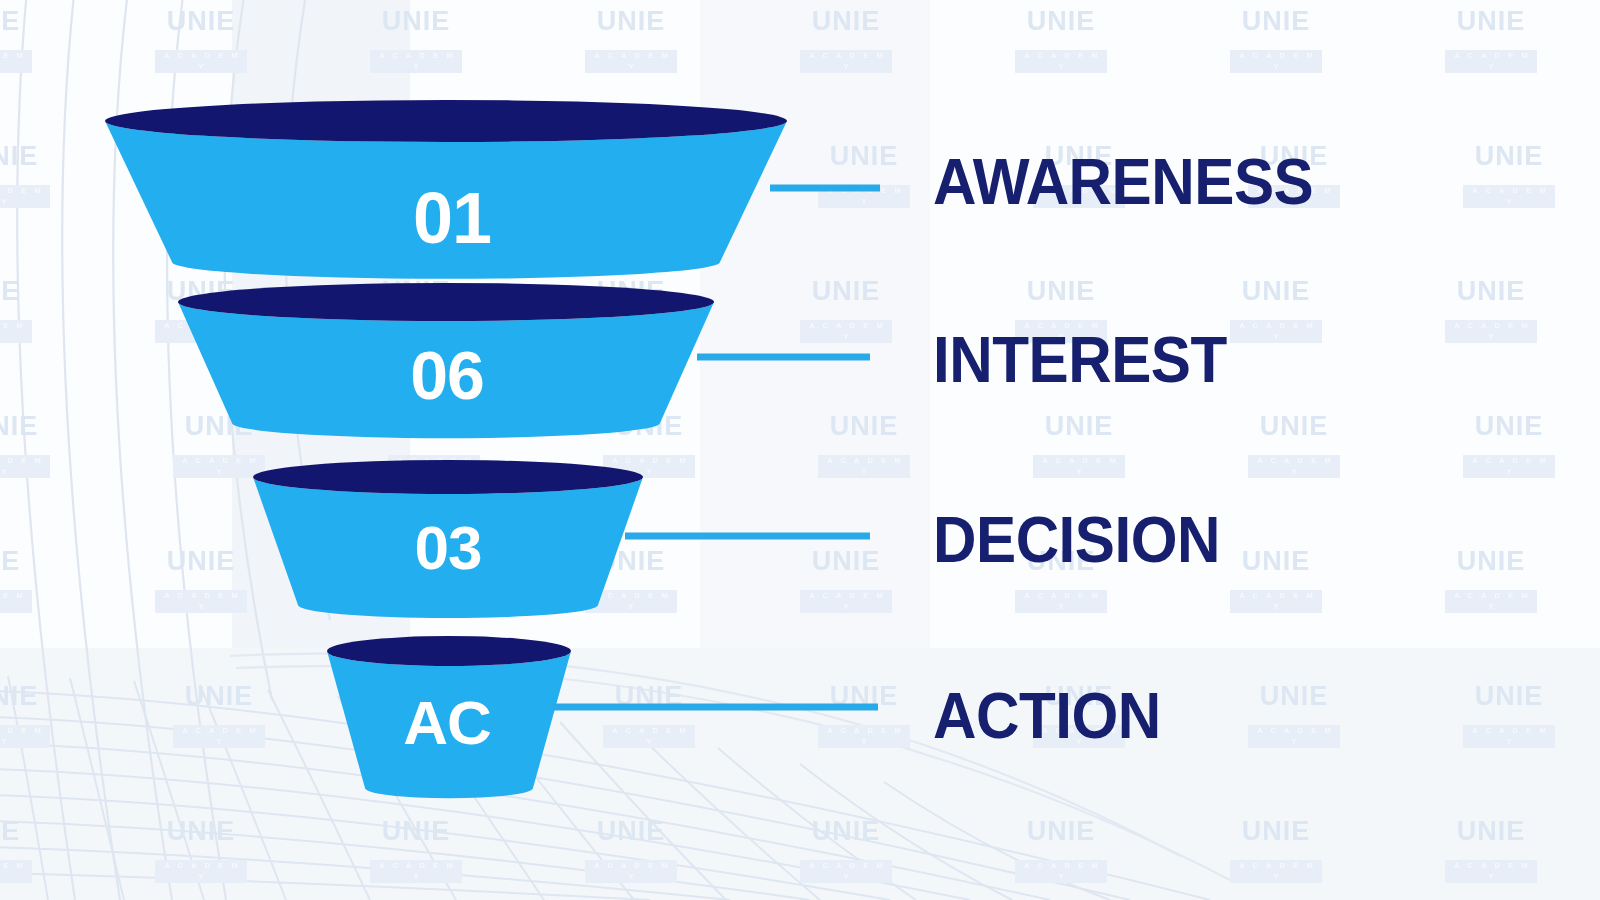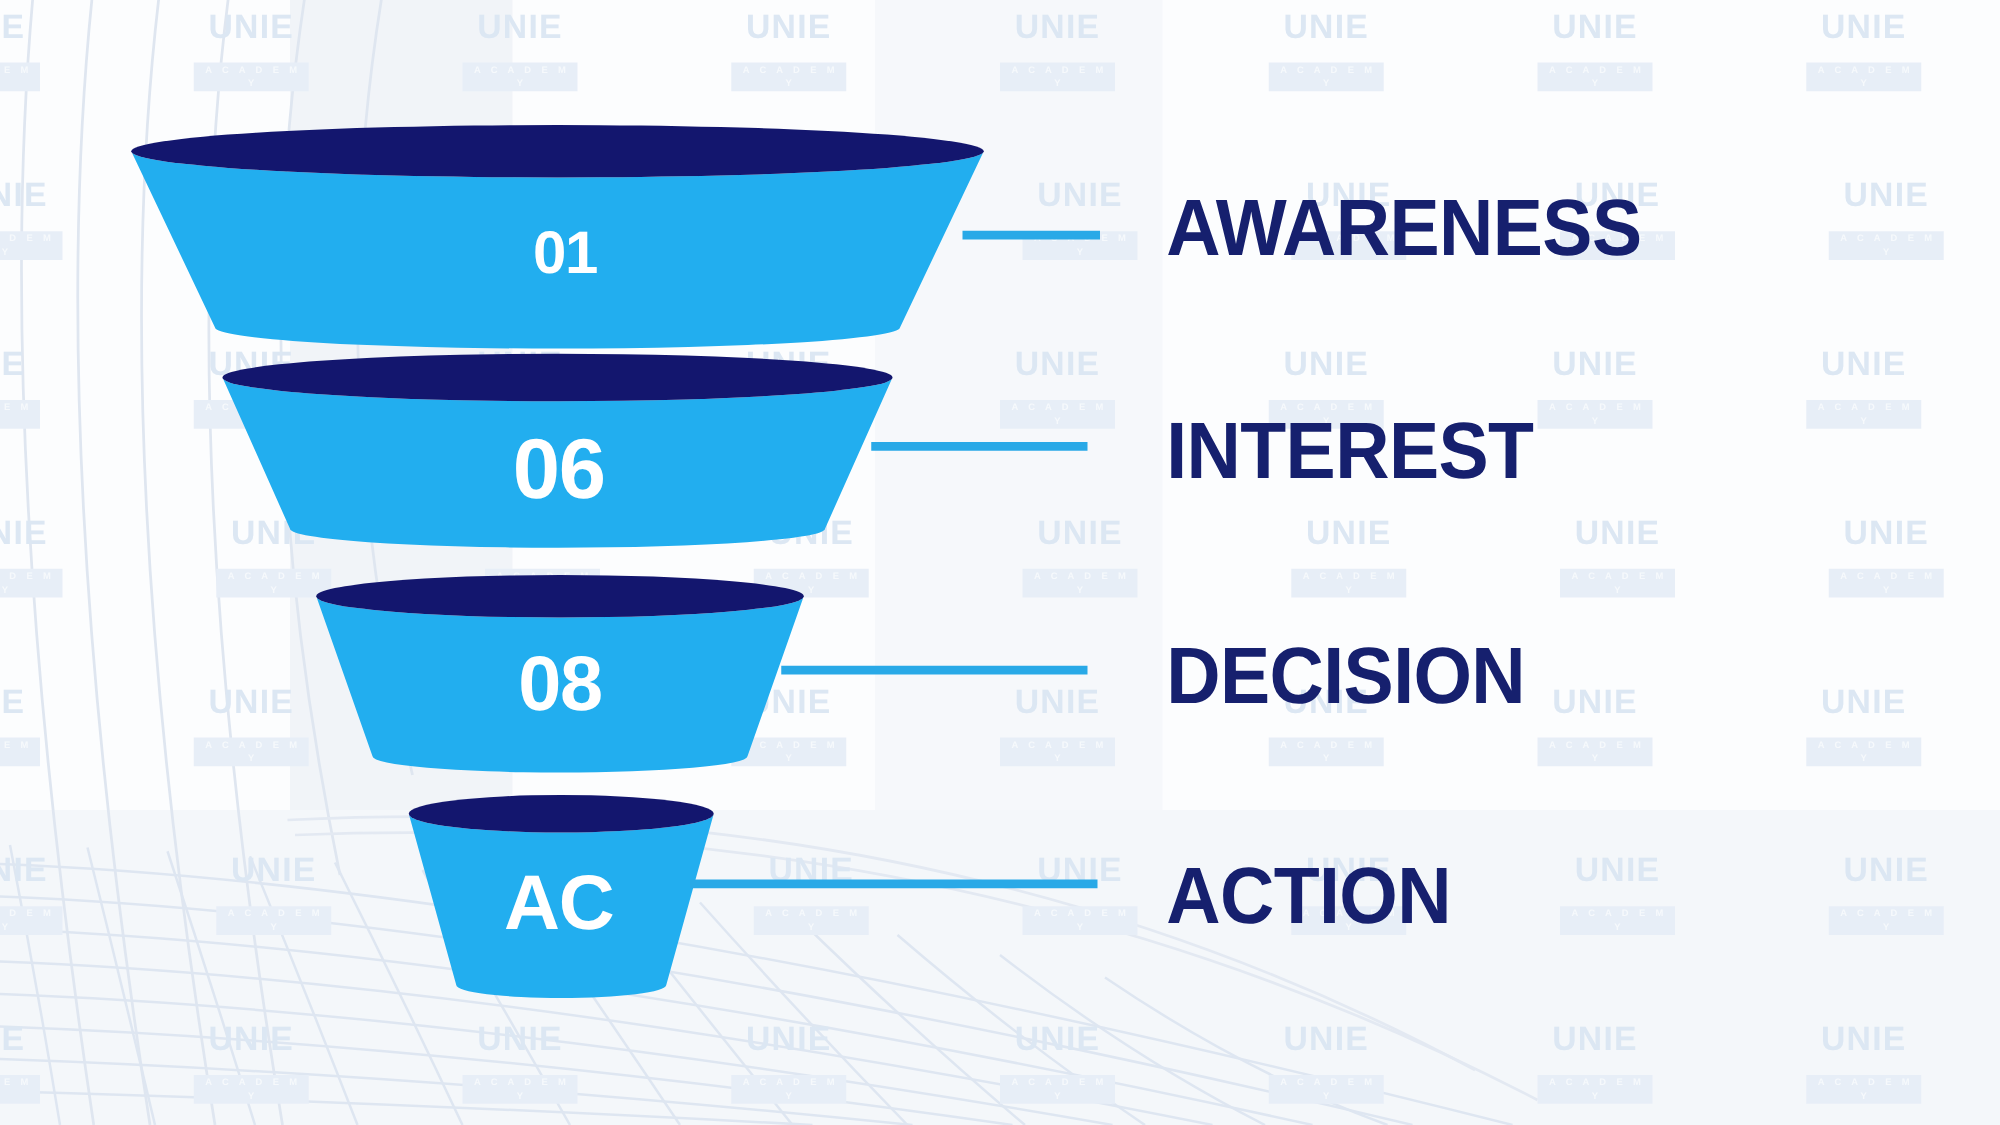--- a/index.html
+++ b/index.html
@@ -377,23 +377,23 @@
         <path d="M 327 651 A 122 15 0 0 0 571 651 L 533 788 A 84 10.327868852459016 0 0 1 365 788 Z" fill="#22AEEF"></path>
         <ellipse cx="449" cy="651" rx="122" ry="15" fill="#13166E"></ellipse>
       </g>
       <line x1="770" y1="188" x2="880" y2="188" stroke="#29A9E7" stroke-width="7"></line>
       <line x1="697" y1="357" x2="870" y2="357" stroke="#29A9E7" stroke-width="7"></line>
       <line x1="625" y1="536" x2="870" y2="536" stroke="#29A9E7" stroke-width="7"></line>
       <line x1="552" y1="707" x2="878" y2="707" stroke="#29A9E7" stroke-width="7"></line>
     </svg>
 
   <div id="labels-layer" class="layer">
-      <div class="step-num" style="left: 452px; top: 203px; font-size: 48px;">01</div>
+      <div class="step-num" style="left: 452px; top: 218px; font-size: 72px;">01</div>
       <div class="stage-label" style="left: 933px; top: 182px;">AWARENESS</div>
       <div class="step-num" style="left: 447px; top: 375px; font-size: 68px;">06</div>
       <div class="stage-label" style="left: 933px; top: 360px;">INTEREST</div>
-      <div class="step-num" style="left: 448px; top: 548px; font-size: 62px;">08</div>
+      <div class="step-num" style="left: 448px; top: 548px; font-size: 62px;">03</div>
       <div class="stage-label" style="left: 933px; top: 540px;">DECISION</div>
       <div class="step-num" style="left: 447px; top: 723px; font-size: 62px;">AC</div>
       <div class="stage-label" style="left: 933px; top: 716px;">ACTION</div>
     </div>
 
 </div>
 
 </body></html>

